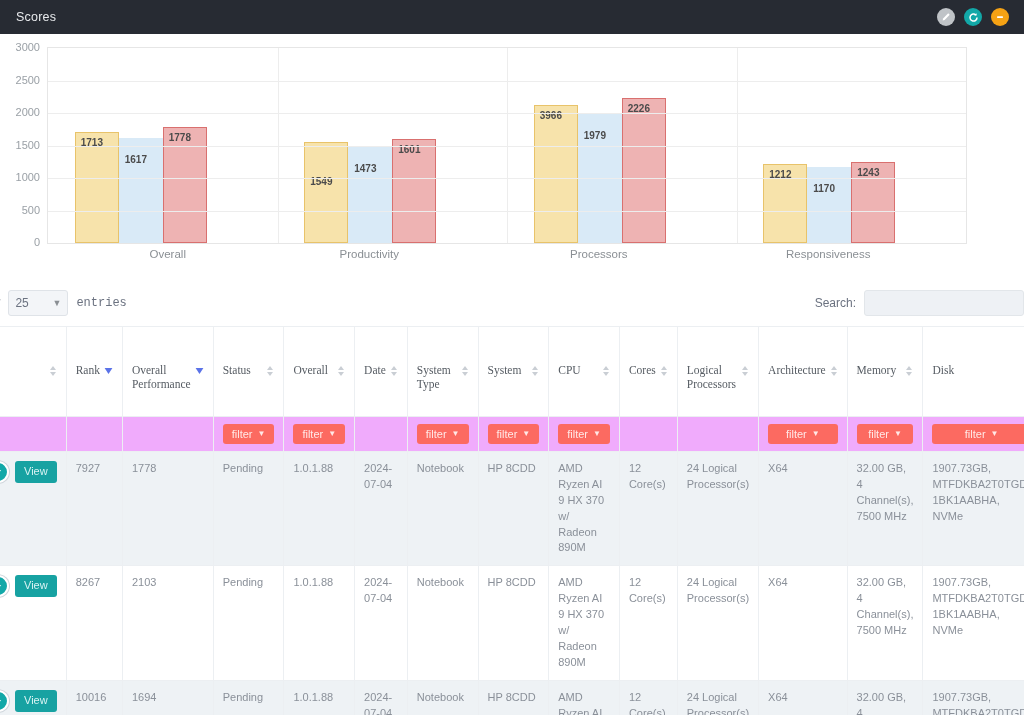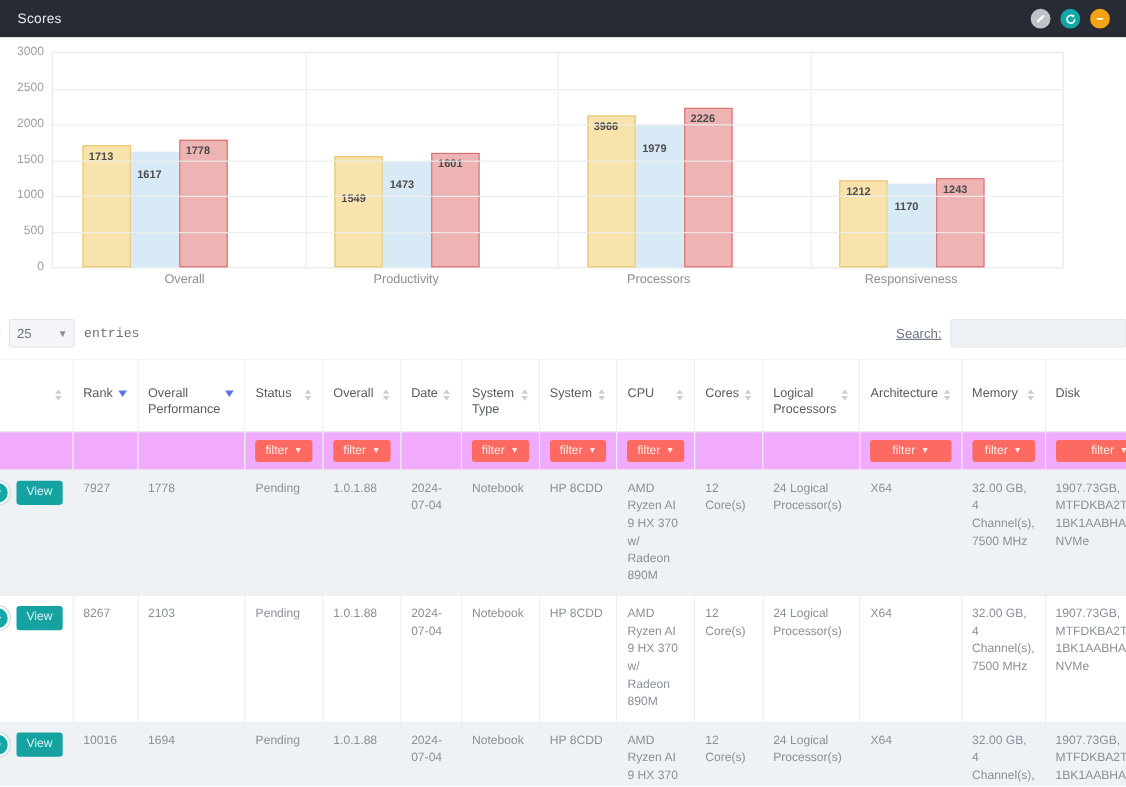--- a/index.html
+++ b/index.html
@@ -61,37 +61,37 @@
   
   .controls{position:relative;height:44px;}
   .len-box{position:absolute;left:-14px;top:8px;display:flex;align-items:center;gap:8px;}
   .len-box .lab{font-size:12px;color:#6b7280;font-family:Liberation Mono, monospace;}
   .sel{
     width:60px;height:26px;border:1px solid #dfe3e8;border-radius:3px;background:#f3f5f8;
     display:flex;align-items:center;justify-content:space-between;padding:0 6px;
     box-sizing:border-box;font-size:12px;color:#6b7280;
   }
   .sel .caret{font-size:9px;color:#8a8f94;}
-  .search-box{position:absolute;right:0;top:8px;display:flex;align-items:center;gap:8px;text-decoration:underline;}
+  .search-box{position:absolute;right:0;top:8px;display:flex;align-items:center;gap:8px;}
   .search-box .lab{font-size:12px;color:#6b7280;}
   .search-input{
     width:160px;height:26px;border:1px solid #e2e6ea;border-radius:3px;background:#eef1f5;
     box-sizing:border-box;padding:0 8px;font-size:12px;color:#6b7280;
     font-family:"Liberation Sans", sans-serif;
   }
 
   
   .table-scroll{position:relative;width:1024px;height:389px;overflow:hidden;}
   table.dt{border-collapse:collapse;table-layout:fixed;margin-left:-14px;}
   table.dt th,table.dt td{
     border:1px solid #eceff2;vertical-align:top;box-sizing:border-box;
   }
   table.dt thead th{
-    background:#fff;padding:12px 9px;font-size:11.5px;font-weight:normal;
-    color:#565c63;text-align:left;position:relative;height:46px;
+    background:#fff;padding:24px 9px;font-size:11.5px;font-weight:normal;
+    color:#565c63;text-align:left;position:relative;height:46px;font-family:Liberation Serif, serif;
   }
   .th-in{display:flex;align-items:flex-start;justify-content:space-between;gap:4px;}
   .th-txt{line-height:1.25;padding-top:12px;}
   .sort{flex:0 0 auto;padding-top:14px;}
   .filter-row td{background:#f0abfc;padding:7px 9px;height:34px;}
   .fbtn{
     display:inline-flex;align-items:center;justify-content:center;gap:5px;
     background:#fc6a61;color:#ffe9e7;border-radius:3px;font-size:11px;
     padding:4px 9px;width:100%;box-sizing:border-box;
   }

